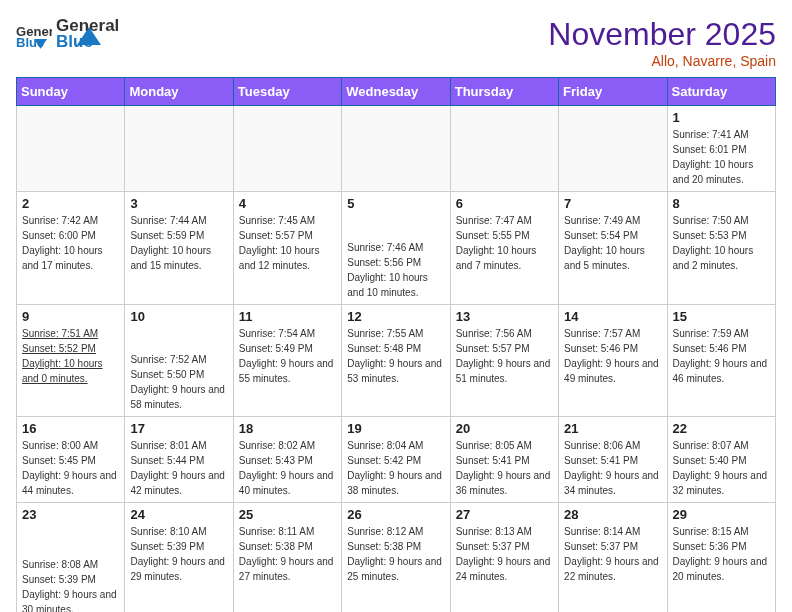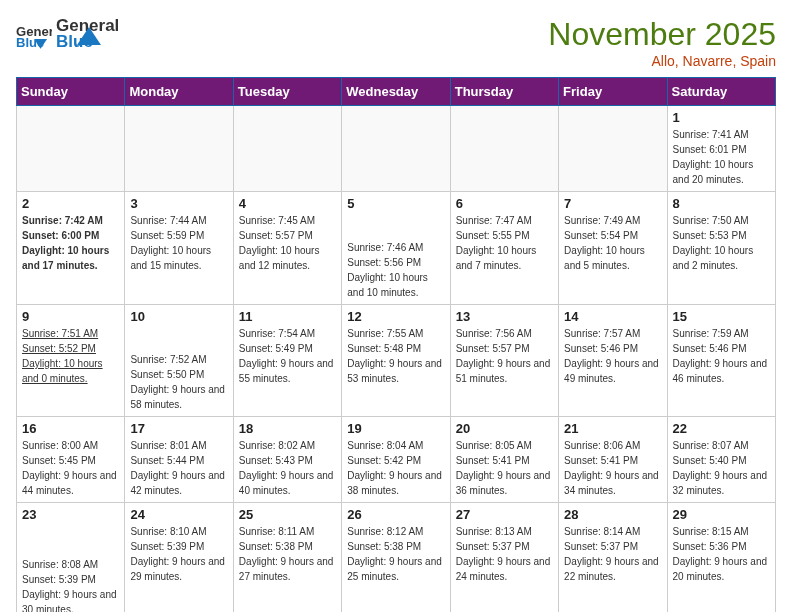--- a/index.html
+++ b/index.html
@@ -24,33 +24,33 @@
     .logo-icon {
       width: 36px;
       height: 30px;
     }
     .title-block {
       text-align: right;
     }
     .month-title {
       font-size: 32px;
       font-weight: normal;
-      color: #4d7c0f;
+      color: #4c1d95;
     }
     .location {
       font-size: 14px;
       color: #c2410c;
     }
     .calendar {
       width: 100%;
       border-collapse: collapse;
       border: 1px solid #ccc;
     }
     .calendar th {
-      background: #701a75;
+      background: #8b5cf6;
       color: #fff;
       font-size: 13px;
       font-weight: bold;
       padding: 6px 4px;
       text-align: left;
       border: 1px solid #1565a8;
     }
     .calendar td {
       border: 1px solid #ccc;
       vertical-align: top;
@@ -123,21 +123,21 @@
         <td>
           <span class="day-num">1</span>
           <div class="day-info" style="white-space: pre-line;">Sunrise: 7:41 AM
 Sunset: 6:01 PM
 Daylight: 10 hours and 20 minutes.</div>
         </td>
       </tr>
       <tr>
         <td>
           <span class="day-num">2</span>
-          <div class="day-info" style="white-space: pre-line; font-weight: bold;">Sunrise: 7:42 AM
+          <div class="day-info" style="white-space: pre-line;">Sunrise: 7:42 AM
 Sunset: 6:00 PM
 Daylight: 10 hours and 17 minutes.</div>
         </td>
         <td>
           <span class="day-num">3</span>
           <div class="day-info" style="white-space: pre-line;">Sunrise: 7:44 AM
 Sunset: 5:59 PM
 Daylight: 10 hours and 15 minutes.</div>
         </td>
         <td>

